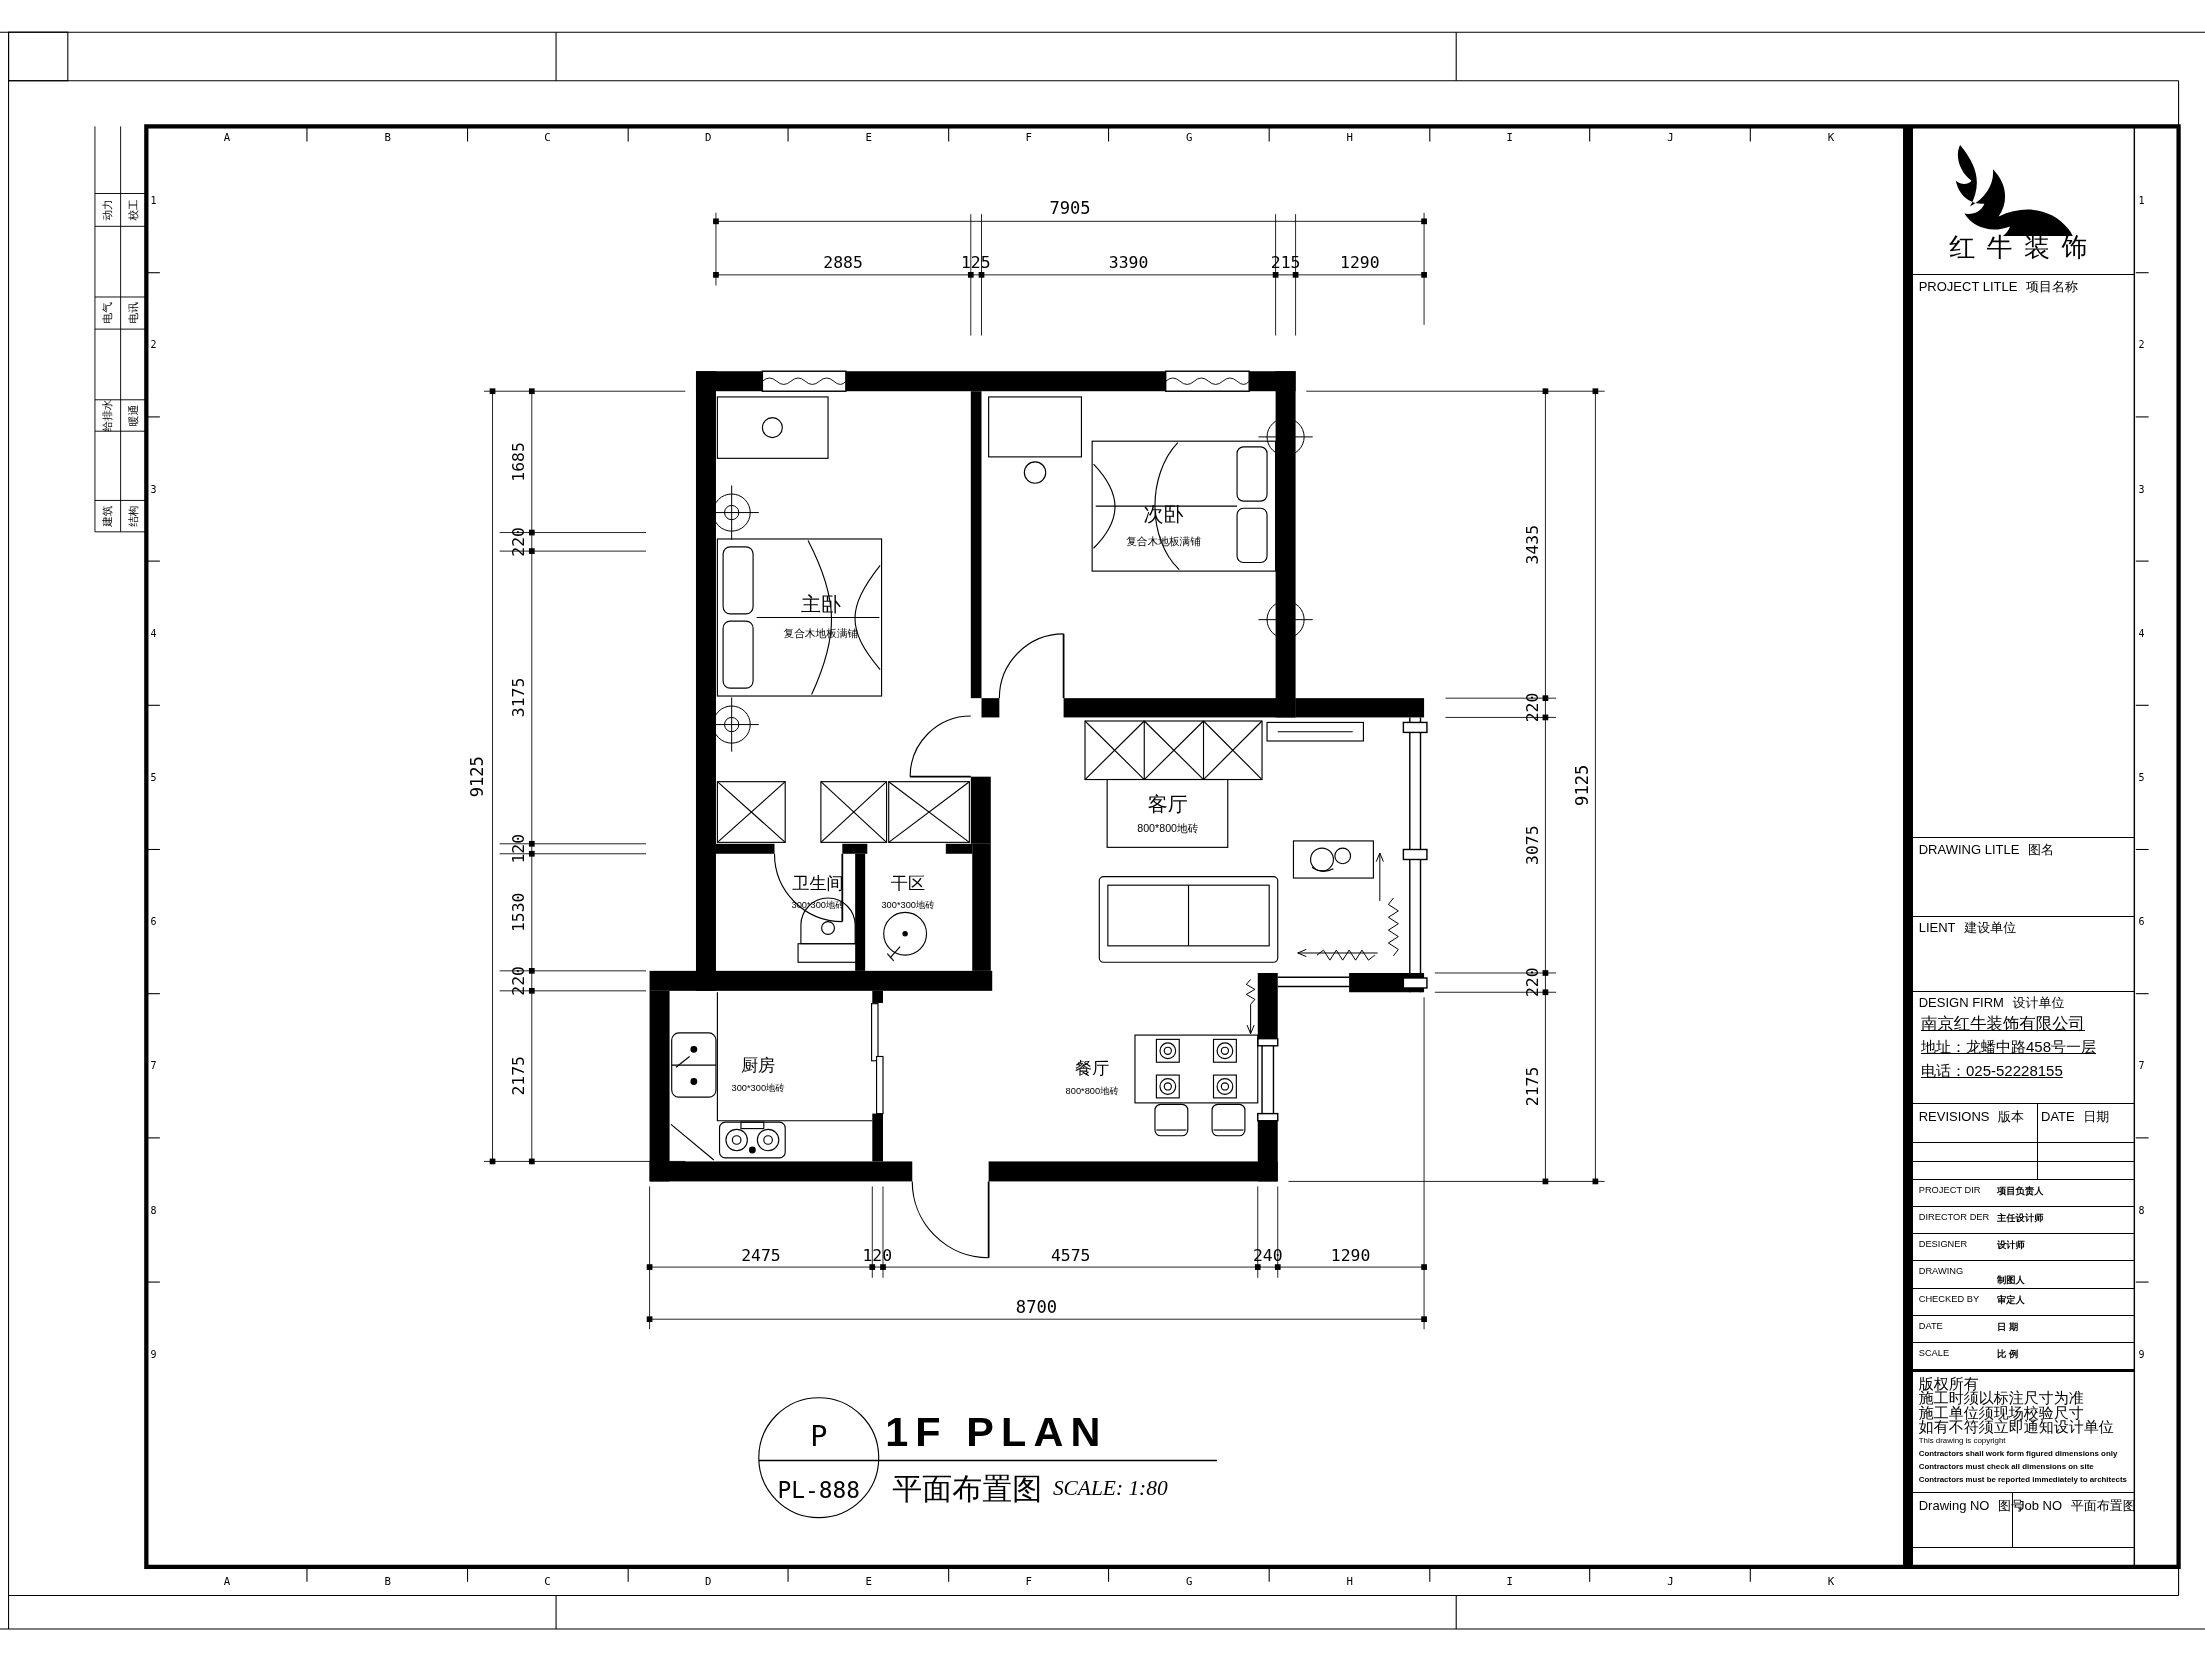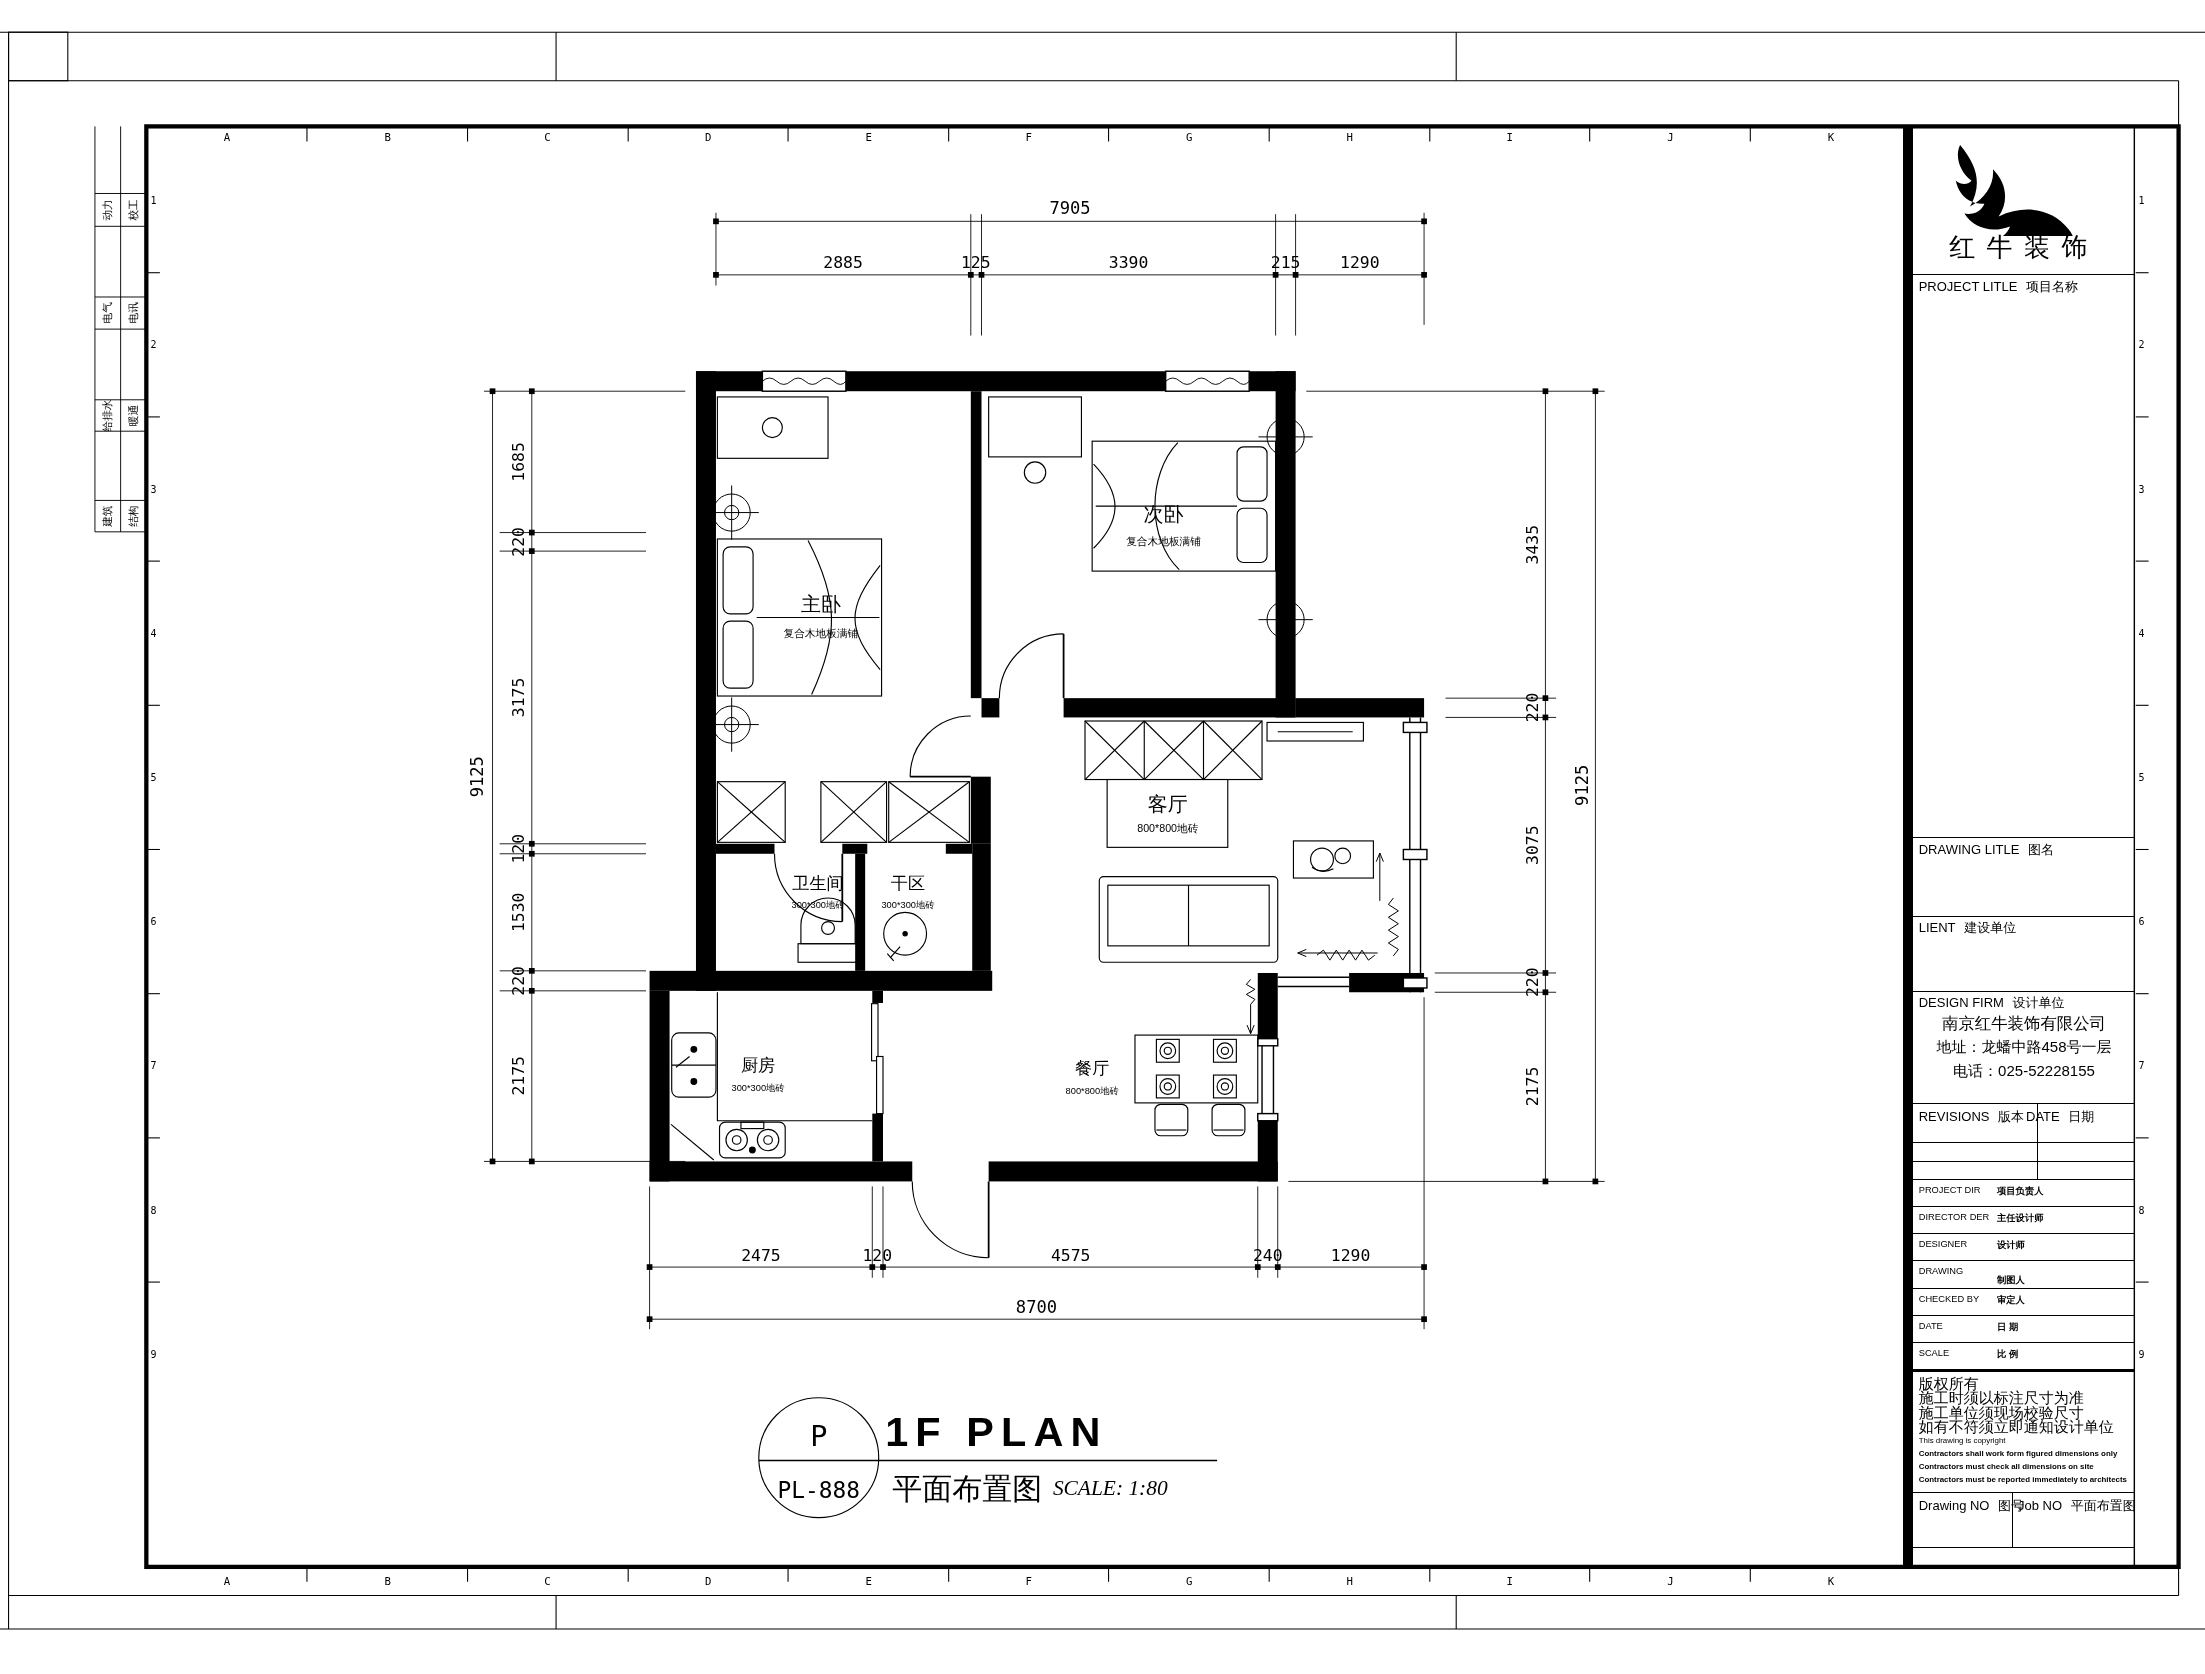--- a/index.html
+++ b/index.html
@@ -20,21 +20,21 @@
   .ptag{font-size:40px;}
   .ptag2{font-size:32px;}
   
   .tb{position:absolute;left:1913px;top:126px;width:222px;height:1441px;font-family:"Liberation Sans",sans-serif;}
   .tb .hline{position:absolute;left:0;width:222px;height:0;border-top:1.1px solid #000;}
   .tb .thick{border-top:3.6px solid #000;}
   .tb .label{position:absolute;left:5.7px;font-size:13px;white-space:nowrap;}
   .tb .label .cn{margin-left:8.6px;}
   .tb .logo-text{position:absolute;left:0;top:104px;width:100%;text-align:center;
                  font-size:26px;letter-spacing:11.4px;white-space:nowrap;}
-  .tb .firm{position:absolute;left:0;width:100%;text-align:center;white-space:nowrap;}
+  .tb .firm{position:absolute;left:8px;width:100%;white-space:nowrap;text-decoration:underline;}
   .tb .staffrow{position:absolute;left:0;width:222px;}
   .tb .staffrow .en{position:absolute;left:5.7px;font-size:9.3px;}
   .tb .staffrow .cn{position:absolute;left:84px;font-size:9.3px;font-weight:bold;}
   .tb .note-cn{font-size:15px;line-height:14.3px;}
   .tb .note-en{font-size:7.9px;line-height:13px;}
   .tb .note-en.b{font-weight:bold;}
   .vline{position:absolute;width:0;border-left:1.1px solid #000;}
   .divider-heavy{position:absolute;left:1903px;top:126px;width:10px;height:1441px;background:#000;}
 </style>
 </head>
@@ -617,21 +617,21 @@
   </div>
   <div class="firm" style="top:887px;font-size:16.4px;">南京红牛装饰有限公司</div>
   <div class="firm" style="top:912px;font-size:15px;">地址：龙蟠中路458号一层</div>
   <div class="firm" style="top:936px;font-size:15px;">电话：025-52228155</div>
 
   <div class="hline" style="top:977px"></div>
   <div class="vline" style="left:124px;top:977px;height:76px"></div>
   <div class="label" style="top:982px">
     <span>REVISIONS</span><span class="cn">版本</span>
   </div>
-  <div class="label" style="top:982px;left:113px">
+  <div class="label" style="top:982px;left:128px">
     <span>DATE</span><span class="cn">日期</span>
   </div>
   <div class="hline" style="top:1016px"></div>
   <div class="hline" style="top:1035px"></div>
   <div class="hline" style="top:1053px"></div>
 
   <div class="staffrow" style="top:1053px">
     <span class="en" style="top:5.7px">PROJECT DIR</span>
     <span class="cn" style="top:5.7px">项目负责人</span>
   </div>

